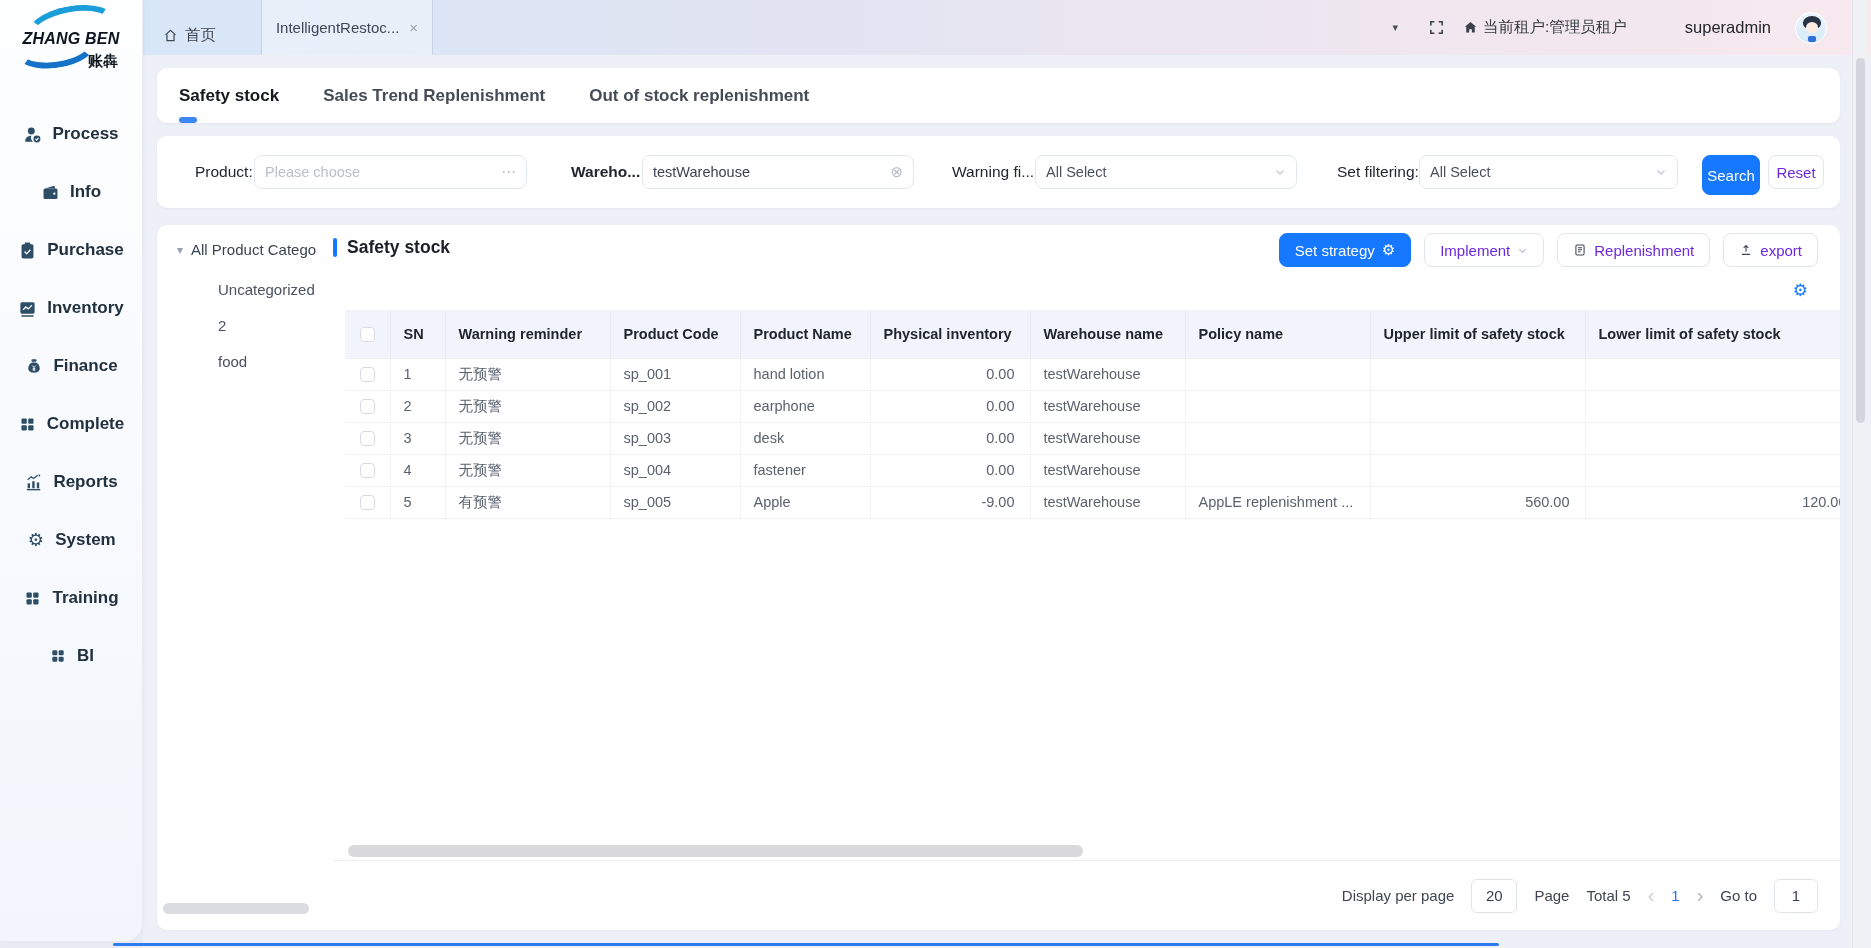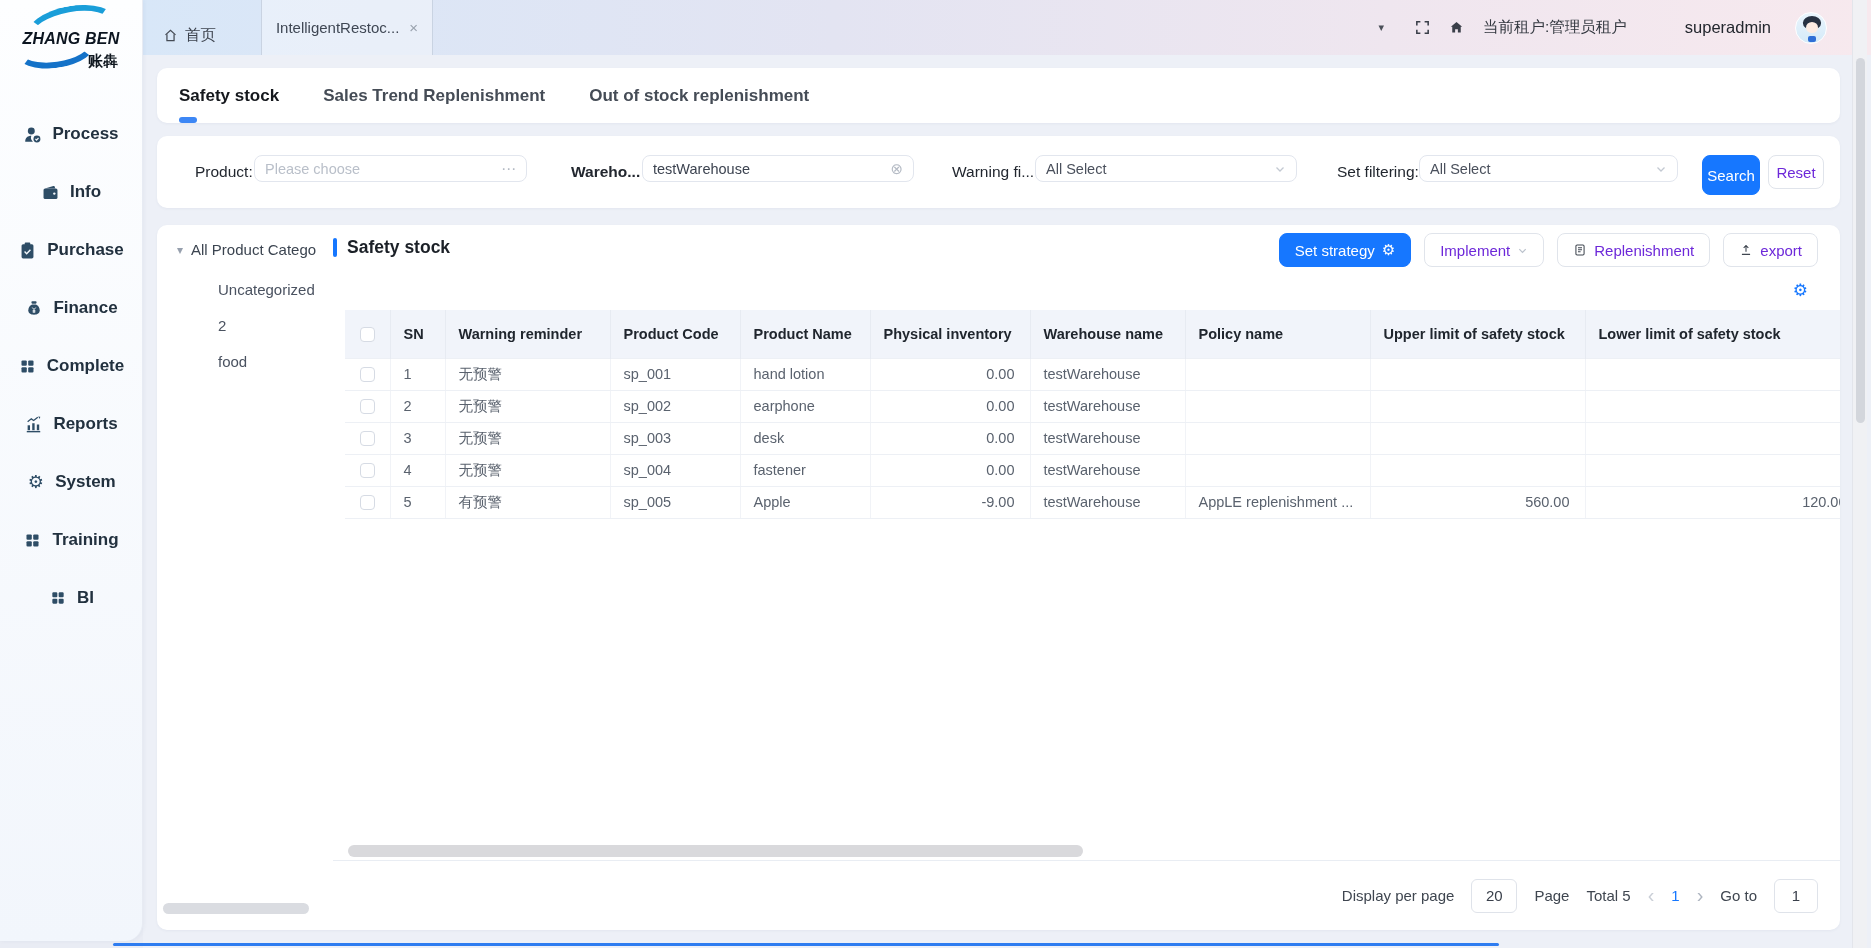--- a/index.html
+++ b/index.html
@@ -21,21 +21,21 @@
   .crumb { display:flex; align-items:center; gap:7px; margin-left:20px; color:#3d434e; font-size:15.5px;margin-top:15px; }
   .top-tab {
     margin-left:45px; height:55px; width:172px; display:flex; align-items:center; justify-content:center; gap:10px;
     background:rgba(255,255,255,.38); border-left:1px solid #c9d3e2; border-right:1px solid #c9d3e2;
     color:#3f4754; font-size:15px;
   }
   .top-tab .x { color:#99a2ae; font-size:15px; }
   .top-right { margin-left:auto; display:flex; align-items:center; padding-right:44px; }
   .tb-caret { font-size:11px; color:#4a4f58; margin-right:30px; }
   .tb-fs { margin-right:18px; display:flex; }
-  .tenant { display:flex; align-items:center; gap:19px; font-size:15.5px; color:#32373f; margin-right:58px; }
+  .tenant { display:flex; align-items:center; gap:5px; font-size:15.5px; color:#32373f; margin-right:58px; }
   .username { font-size:16.5px; color:#23272e; margin-right:24px; }
   .avatar { width:32px; height:32px; border-radius:50%; background:linear-gradient(#eaf5fd,#d4eaf8); position:relative; overflow:hidden; border:1px solid #fff; }
   .avatar .hair { position:absolute; top:3px; left:7px; width:18px; height:13px; background:#273242; border-radius:50% 50% 42% 42%; }
   .avatar .face { position:absolute; top:9px; left:10px; width:12px; height:11px; background:#fcece3; border-radius:50%; }
   .avatar .collar { position:absolute; bottom:1px; left:12px; width:8px; height:6px; background:#2f6fd6; border-radius:2px; }
 
   
   .sidebar {
     position:absolute; left:0; top:0; width:143px; height:941px;
     background:linear-gradient(180deg,#fdfeff 0%,#f2f6fc 100%);
@@ -62,21 +62,21 @@
   
   .tabs-card { left:14px; top:13px; width:1683px; height:55px; }
   .tabstrip { display:flex; align-items:center; height:100%; padding-left:22px; gap:44px; position:relative; }
   .tab { font-size:17px; font-weight:600; color:#454c56; }
   .tab.active { font-weight:700; color:#15181d; }
   .inkbar { position:absolute; left:22px; bottom:0; width:18px; height:6px; border-radius:3px; background:#3d87f5; }
 
   
   .filter-card { left:14px; top:81px; width:1683px; height:72px; }
   .flabel { position:absolute; top:0; height:100%; display:flex; align-items:center; font-size:15.5px; color:#22272f; }
-  .fbox { position:absolute; top:19px; height:27px; border:1px solid #e2e6ee; border-radius:8px; background:#fff; display:flex; align-items:center; padding:0 10px; font-size:14.5px; }
+  .fbox { position:absolute; top:19px; height:34px; border:1px solid #e2e6ee; border-radius:8px; background:#fff; display:flex; align-items:center; padding:0 10px; font-size:14.5px; }
   .fbox input { border:none; outline:none; flex:1; font:inherit; color:#3c4350; background:transparent; min-width:0; }
   .fbox input::placeholder { color:#b9bfc9; }
   .fbox .suffix { color:#b4bac4; font-size:15px; margin-left:6px; }
   .fbox .value { flex:1; color:#4a505c; }
   .btn { display:flex; align-items:center; justify-content:center; gap:7px; border-radius:8px; font-size:15px; border:1px solid #e0e4eb; background:#fff; color:#6d28d9; }
   .btn.primary { background:#1677ff; border-color:#1677ff; color:#fff; }
   .search-btn { position:absolute; top:19px; left:1545px; width:58px; height:40px; }
   .reset-btn  { position:absolute; top:19px; left:1611px; width:56px; height:34px; }
 
   
@@ -152,20 +152,30 @@
     </div>
     <div class="nav-item" data-interactable="true">
       <span class="nav-ico" data-interactable="false">
         <svg width="19" height="19" viewBox="0 0 24 24" fill="#2e4d66">
             <rect x="4.5" y="4" width="15" height="18" rx="2"></rect>
             <rect x="8.5" y="2" width="7" height="4" rx="1"></rect>
             <path d="M8.3 13.4l2.6 2.6 4.8-5" stroke="#f4f8fc" stroke-width="1.8" fill="none"></path>
           </svg>
       </span>
       <span class="nav-label" data-interactable="false">Purchase</span>
+    </div>
+    <div class="nav-item" data-interactable="true">
+      <span class="nav-ico" data-interactable="false">
+        <svg width="19" height="19" viewBox="0 0 24 24" fill="#2e4d66">
+            <rect x="3" y="4" width="18" height="14.5" rx="2"></rect>
+            <path d="M6.5 13.6l3.4-3.6 3 2.5 4.6-4.6" stroke="#f4f8fc" stroke-width="1.8" fill="none"></path>
+            <rect x="4" y="20.4" width="16" height="1.9" rx=".95"></rect>
+          </svg>
+      </span>
+      <span class="nav-label" data-interactable="false">Inventory</span>
     </div>
     <div class="nav-item" data-interactable="true">
       <span class="nav-ico" data-interactable="false">
         <svg width="18" height="18" viewBox="0 0 24 24" fill="#2e4d66">
             <path d="M9.3 7.4C6.4 9 4.4 11.6 4.4 15c0 3.8 3 5.9 7.6 5.9s7.6-2.1 7.6-5.9c0-3.4-2-6-4.9-7.6z"></path>
             <rect x="8.6" y="3" width="6.8" height="3.2" rx="1.1"></rect>
             <path d="M9.7 11.4l2.3 2.7 2.3-2.7M12 14.4v4M10.2 15.7h3.6M10.2 17.3h3.6" stroke="#f4f8fc" stroke-width="1.3" fill="none"></path>
           </svg>
       </span>
       <span class="nav-label" data-interactable="false">Finance</span>

